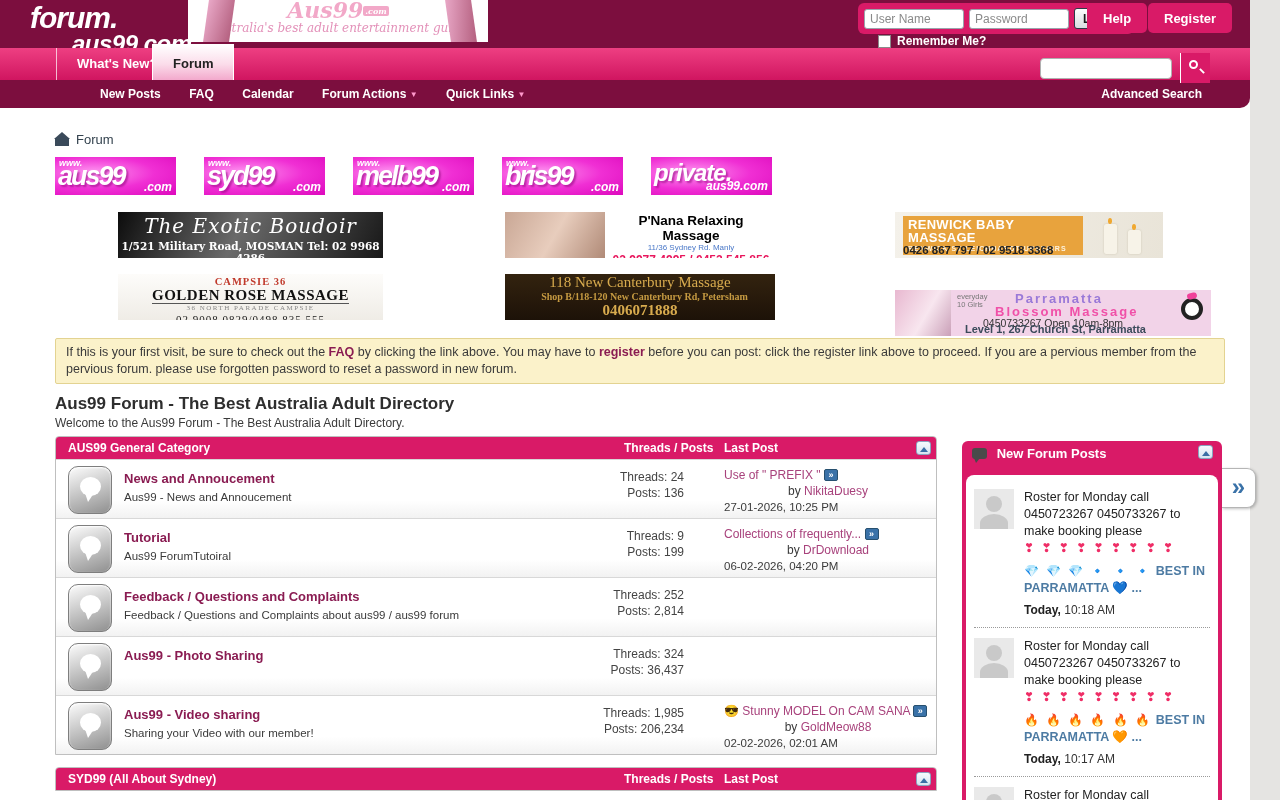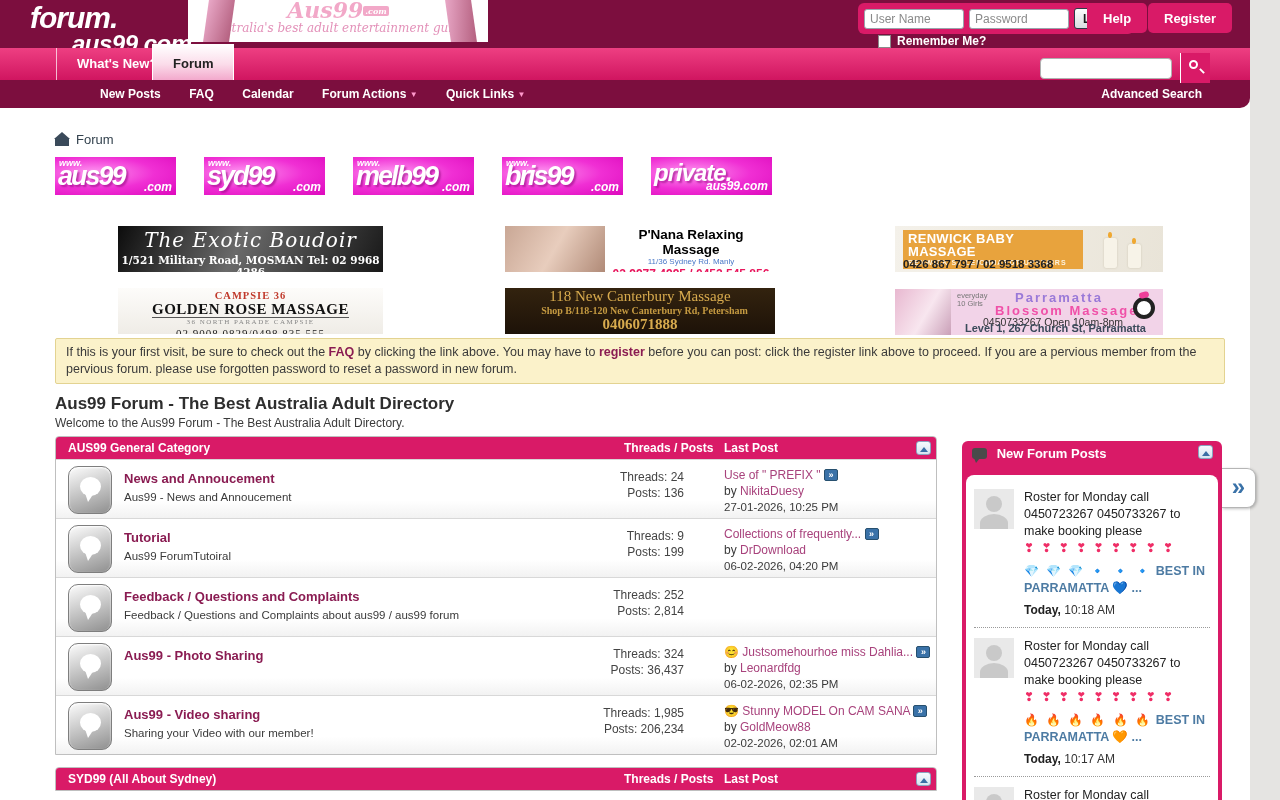--- a/index.html
+++ b/index.html
@@ -73,21 +73,21 @@
   .sb { width:121px; height:38px; position:relative; overflow:hidden; cursor:pointer;
         background:radial-gradient(ellipse at 32% 42%, #ff9bf2 0%, #f02fd4 52%, #dd09bd 100%); }
   .sb .www { position:absolute; left:4px; top:1px; color:#fff; font-size:9px; font-weight:bold; font-style:italic; }
   .sb .nm  { position:absolute; left:3px; top:4px; color:#fff; font-size:27px; font-weight:bold;
              font-style:italic; letter-spacing:-2px; text-shadow:2px 2px 2px rgba(140,0,120,.55); }
   .sb .com { position:absolute; right:4px; bottom:1px; color:#fff; font-size:12px; font-weight:bold; font-style:italic; }
   .sb.private .nm { font-size:24px; top:2px; letter-spacing:-1px; }
   .sb.private .com { font-size:12px; bottom:2px; }
 
   .ads { position:relative; height:112px; margin-top:17px; font-size:11px; }
-  .ad { position:absolute; overflow:hidden; cursor:pointer;margin-top:14px; }
+  .ad { position:absolute; overflow:hidden; cursor:pointer; }
   .ad-exotic { left:118px; top:0; width:265px; height:46px;
                background:linear-gradient(115deg,#0c0c0c,#6a6a6a 45%,#181818);
                color:#fff; text-align:center; font-family:"DejaVu Serif", serif; }
   .ad-exotic .t { font-style:italic; font-size:20px; line-height:28px; letter-spacing:1px; }
   .ad-exotic .a { font-size:10.5px; font-weight:bold; }
   .ad-golden { left:118px; top:62px; width:265px; height:46px; background:linear-gradient(#fdfcfa,#efece6);
                text-align:center; font-family:"Liberation Serif", serif; }
   .ad-golden .l1 { color:#c0392b; font-weight:bold; font-size:10.5px; letter-spacing:1px; line-height:12px; margin-top:2px;}
   .ad-golden .l2 { color:#111; font-weight:bold; font-size:15px; line-height:15px; letter-spacing:0.5px;
                    border-bottom:1px solid #555; display:inline-block; }
@@ -106,21 +106,21 @@
   .ad-cant .a { color:#c59a41; font-weight:bold; font-size:10px; line-height:11px;padding-left:9px; }
   .ad-cant .p { color:#d8ab4e; font-size:15px; font-weight:bold; line-height:16px; }
   .ad-renwick { left:895px; top:0; width:268px; height:46px; background:linear-gradient(100deg,#f4f1ea,#e9e4d8); }
   .ad-renwick .band { position:absolute; left:8px; top:4px; width:180px; background:#e8a33d; padding:2px 5px; }
   .ad-renwick .t { color:#fff; font-weight:bold; font-size:13px; line-height:13px; letter-spacing:0.3px; }
   .ad-renwick .s { color:#fdf3df; font-size:7px; font-weight:bold; letter-spacing:1px; line-height:9px; }
   .ad-renwick .p { position:absolute; left:8px; bottom:2px; color:#222; font-weight:bold; font-size:11.5px; }
   .candle { position:absolute; width:13px; background:#f7f3e8; border-radius:2px; box-shadow:0 0 2px #c9c2ae; }
   .candle::before { content:""; position:absolute; left:4px; top:-6px; width:4px; height:6px;
                     background:#f0a830; border-radius:50% 50% 40% 40%; }
-  .ad-blossom { left:895px; top:63px; width:268px; height:46px; background:#f2d3e8; }
+  .ad-blossom { left:895px; top:78px; width:316px; height:46px; background:#f2d3e8; }
   .ad-blossom .ph { position:absolute; left:0; top:0; width:56px; height:46px;
                     background:linear-gradient(120deg,#e8b8d0,#f8e6ef 55%,#caa0b8); }
   .ad-blossom .note { position:absolute; left:62px; top:3px; color:#777; font-size:7.5px; line-height:8px; }
   .ad-blossom .t { position:absolute; left:120px; top:1px; color:#9a79d8; font-weight:bold; font-size:13px; letter-spacing:2px; }
   .ad-blossom .s { position:absolute; left:100px; top:14px; color:#f050a8; font-weight:bold; font-size:13px; letter-spacing:2px; }
   .ad-blossom .p { position:absolute; left:88px; top:27px; color:#333; font-size:10.5px; }
   .ad-blossom .a { position:absolute; left:70px; bottom:1px; color:#3a4a5a; font-weight:bold; font-size:11px; }
   .doll { position:absolute; right:8px; top:8px; width:22px; height:22px; background:#fff;
           border:4px solid #222; border-radius:50%; }
   .doll::before { content:""; position:absolute; left:2px; top:-9px; width:10px; height:6px;
@@ -161,21 +161,21 @@
   .fmeta { position:absolute; left:68px; top:9px; width:430px; }
   .ftitle { color:#8a1c52; font-size:13px; font-weight:bold; }
   .fdesc { color:#3a3a3a; font-size:11.5px; margin-top:4px; }
   .fstats { position:absolute; right:252px; top:9px; width:130px; text-align:right;
             color:#444; font-size:12px; line-height:16px; }
   .flast { position:absolute; left:668px; top:7px; width:208px; font-size:12px; line-height:16px; }
   .flast-title { color:#a8427c; }
   .goicon { display:inline-block; width:14px; height:12px; background:#3a72a8; border:1px solid #27506f;
             border-radius:2px; color:#fff; font-size:9px; line-height:11px; text-align:center;
             font-weight:bold; vertical-align:1px; cursor:pointer; }
-  .flast-by { color:#3a3a3a; } .flast-by a { color:#a8427c; }
+  .flast-by { color:#3a3a3a;text-align:center; } .flast-by a { color:#a8427c; }
   .flast-date { color:#3a3a3a; font-size:11.5px; }
   .femoji { font-size:12px; }
 
   
   .sidebar { position:absolute; left:907px; top:5px; width:260px; background:#d91a67;
              border-radius:6px; padding:0 4px 4px; }
   .sb-head { position:relative; height:34px; line-height:26px; color:#fff; font-size:13px; font-weight:bold; }
   .bubble-ic { display:inline-block; width:15px; height:11px; background:#4a4a4a; border-radius:3px;
                position:relative; margin:0 6px 0 6px; vertical-align:-1px; }
   .bubble-ic::after { content:""; position:absolute; left:2px; top:10px;
@@ -398,25 +398,20 @@
 
         <div class="frow">
           <span class="ficon"></span>
           <div class="fmeta">
             <a class="ftitle">Aus99 - Photo Sharing</a>
           </div>
           <div class="fstats">
             <div>Threads: 324</div>
               <div>Posts: 36,437</div>
           </div>
-          <div class="flast">
-            <div><span class="femoji">😊</span> <a class="flast-title">Justsomehourhoe miss Dahlia...</a> <span class="goicon">»</span></div>
-            <div class="flast-by"><span>by </span><a>Leonardfdg</a></div>
-            <div class="flast-date">06-02-2026, 02:35 PM</div>
-          </div>
         </div>
 
         <div class="frow">
           <span class="ficon"></span>
           <div class="fmeta">
             <a class="ftitle">Aus99 - Video sharing</a>
             <div class="fdesc">Sharing your Video with our member!</div>
           </div>
           <div class="fstats">
             <div>Threads: 1,985</div>

